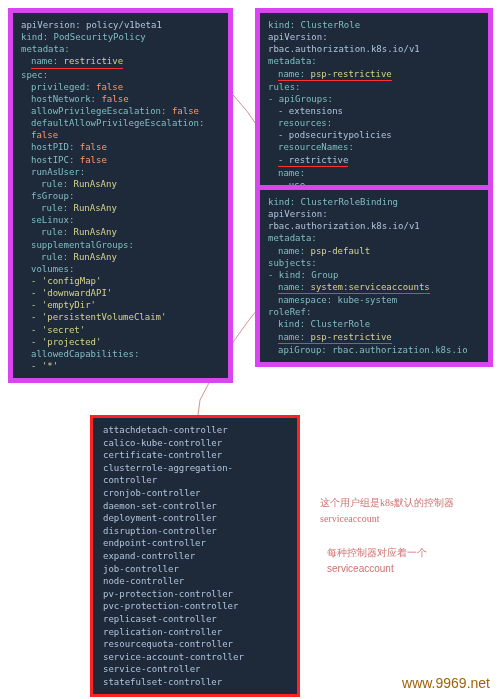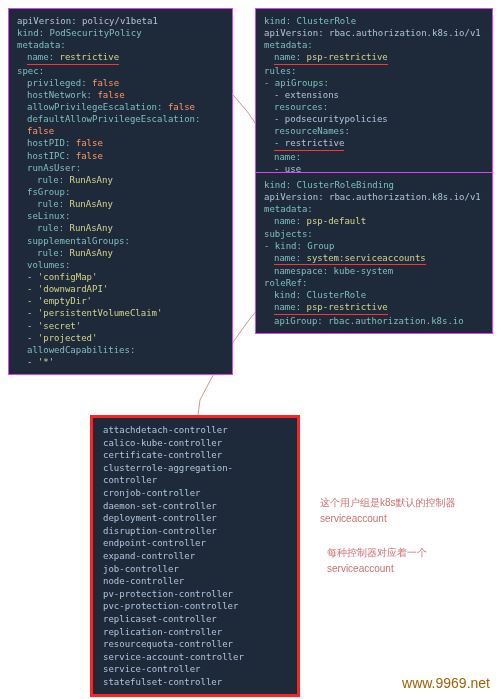--- a/index.html
+++ b/index.html
@@ -11,54 +11,54 @@
     font-size: 9px;
     position: relative;
     overflow: hidden;
   }
   .code-box {
     background: #1e2a3a;
     color: #b0c4de;
     padding: 6px 8px;
     line-height: 1.35;
     position: absolute;
-    border: 1px solid #d946ef;
+    border: 5px solid #d946ef;
   }
   .key { color: #7fbfbf; }
   .bool { color: #ff9966; }
   .str { color: #d4d48a; }
   .underline-red {
     border-bottom: 1.5px solid #ff3333;
     display: inline-block;
     padding-bottom: 0px;
   }
   .box-psp {
     top: 8px; left: 8px; width: 225px;
   }
   .box-cr {
     top: 8px; left: 255px; width: 238px;
   }
   .box-crb {
-    top: 172px; left: 255px; width: 238px;
+    top: 185px; left: 255px; width: 238px;
   }
   .box-sa {
     top: 415px; left: 90px; width: 210px;
     border: 3px solid #ff2222;
     padding: 6px 10px;
     line-height: 1.4;
   }
   .note {
     position: absolute;
     color: #d07070;
     font-size: 10px;
     line-height: 1.6;
     font-family: "Microsoft YaHei", sans-serif;
     width: 150px;
   }
-  .note1 { top: 495px; left: 320px; }
+  .note1 { top: 495px; left: 320px; font-family: Liberation Serif, serif; }
   .note2 { top: 545px; left: 320px; margin-left: 7px; }
   .watermark {
     position: absolute;
     bottom: 8px; right: 10px;
     color: #a16207;
     font-size: 14px;
     font-family: Arial, sans-serif;
   }
   svg.connectors {
     position: absolute;

